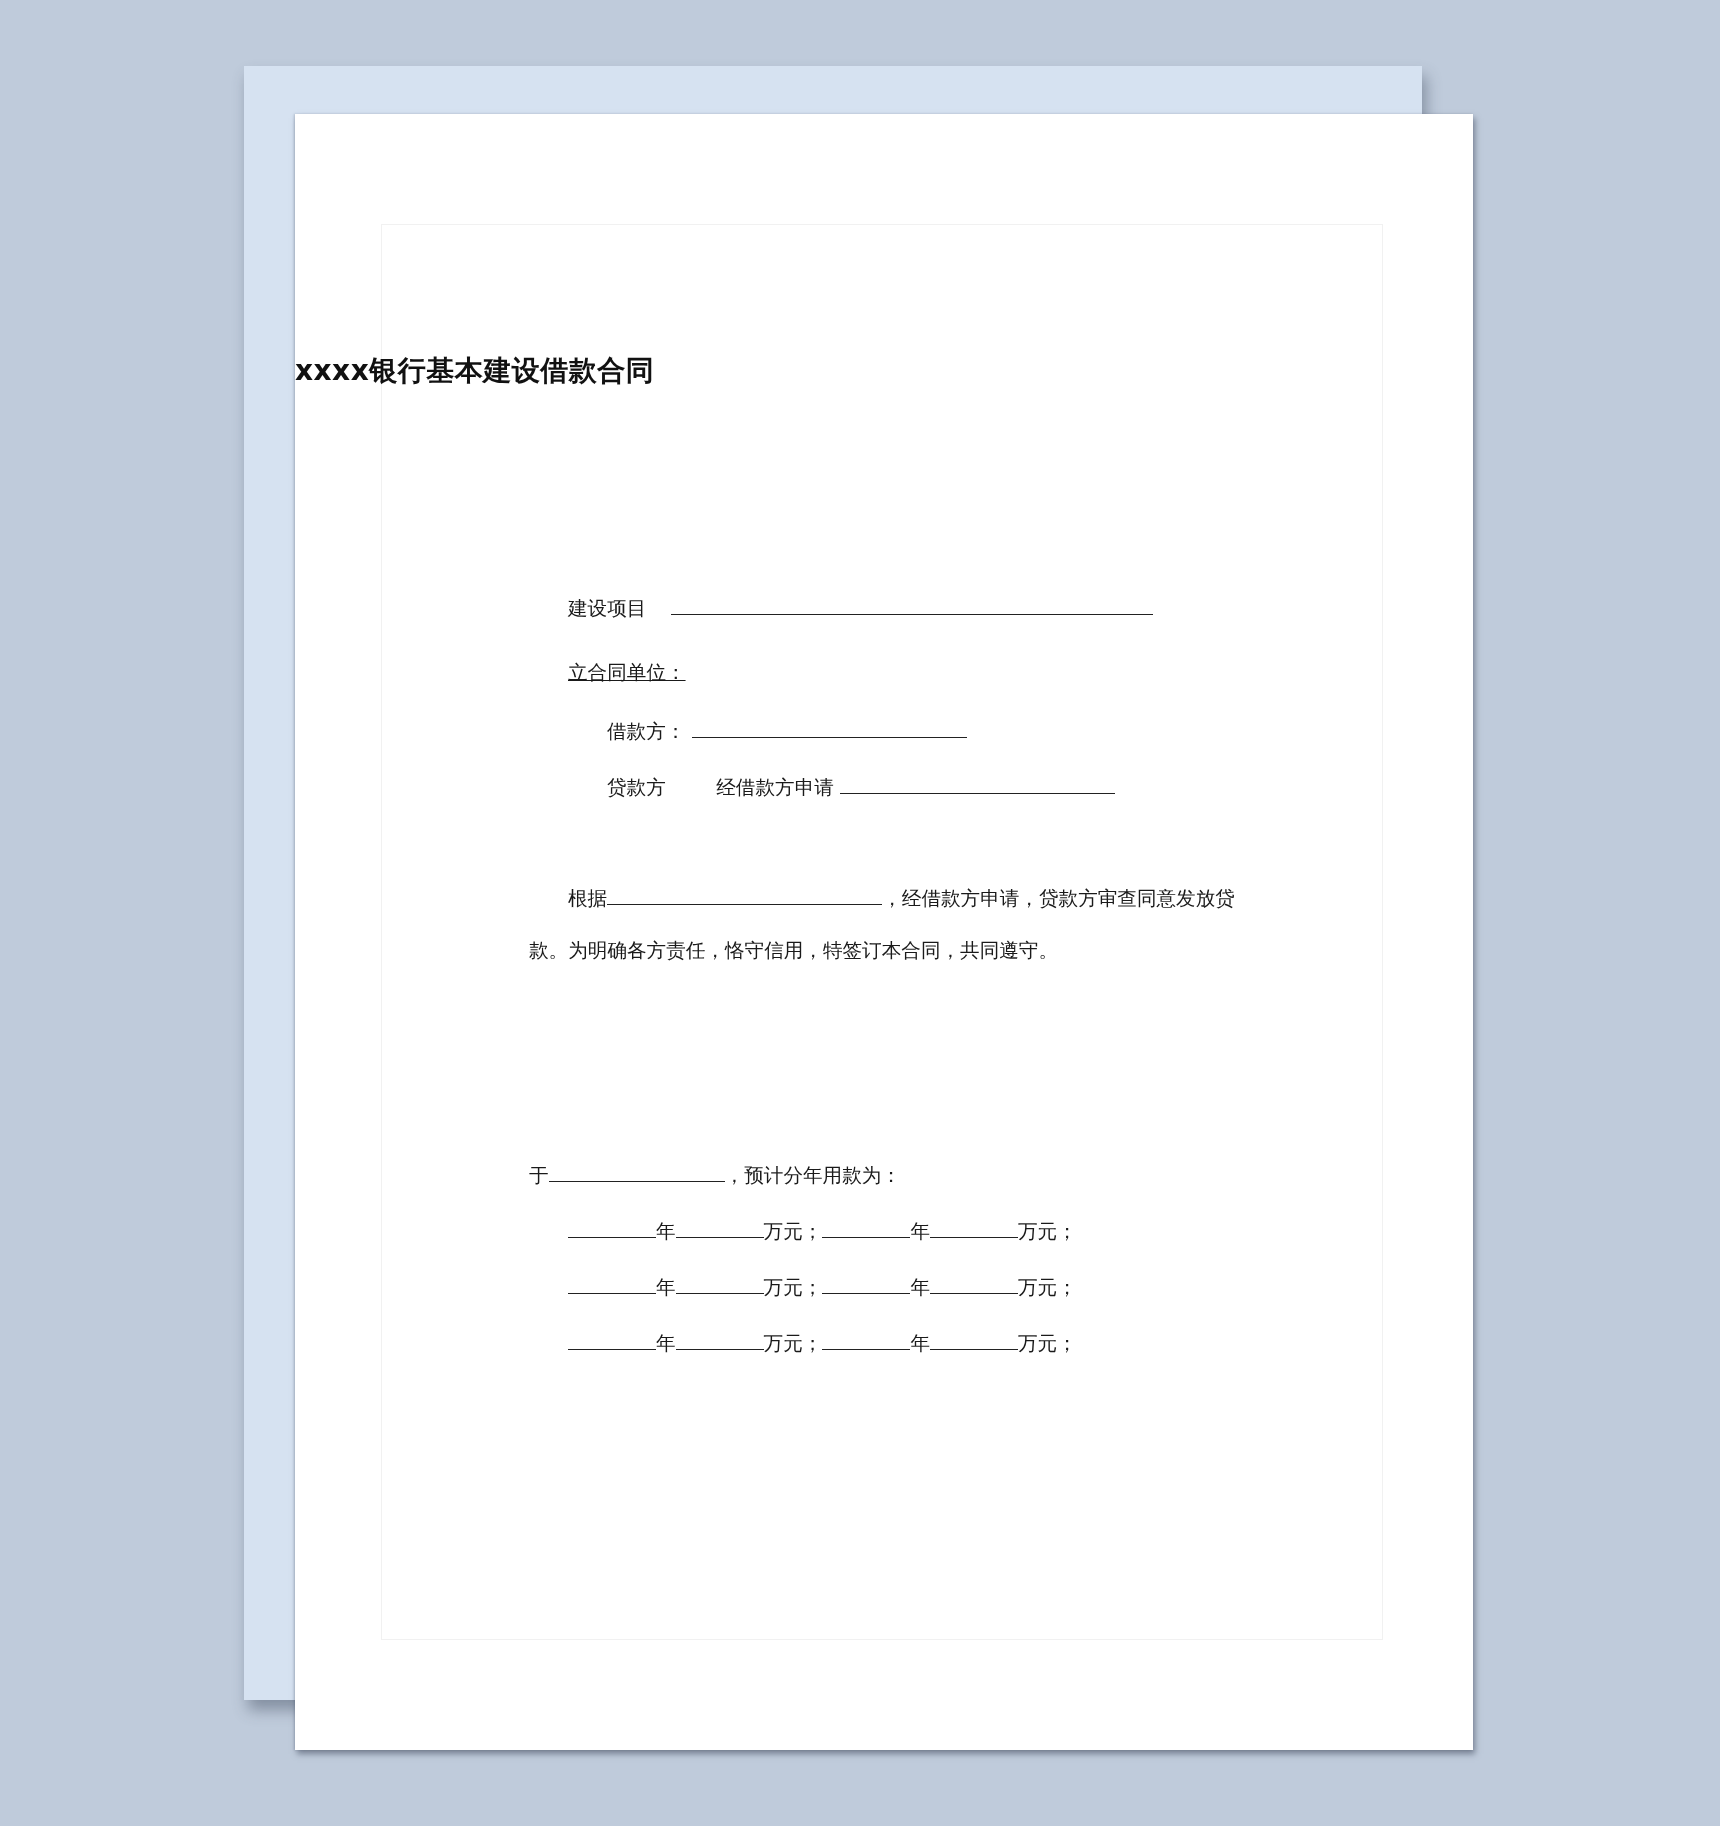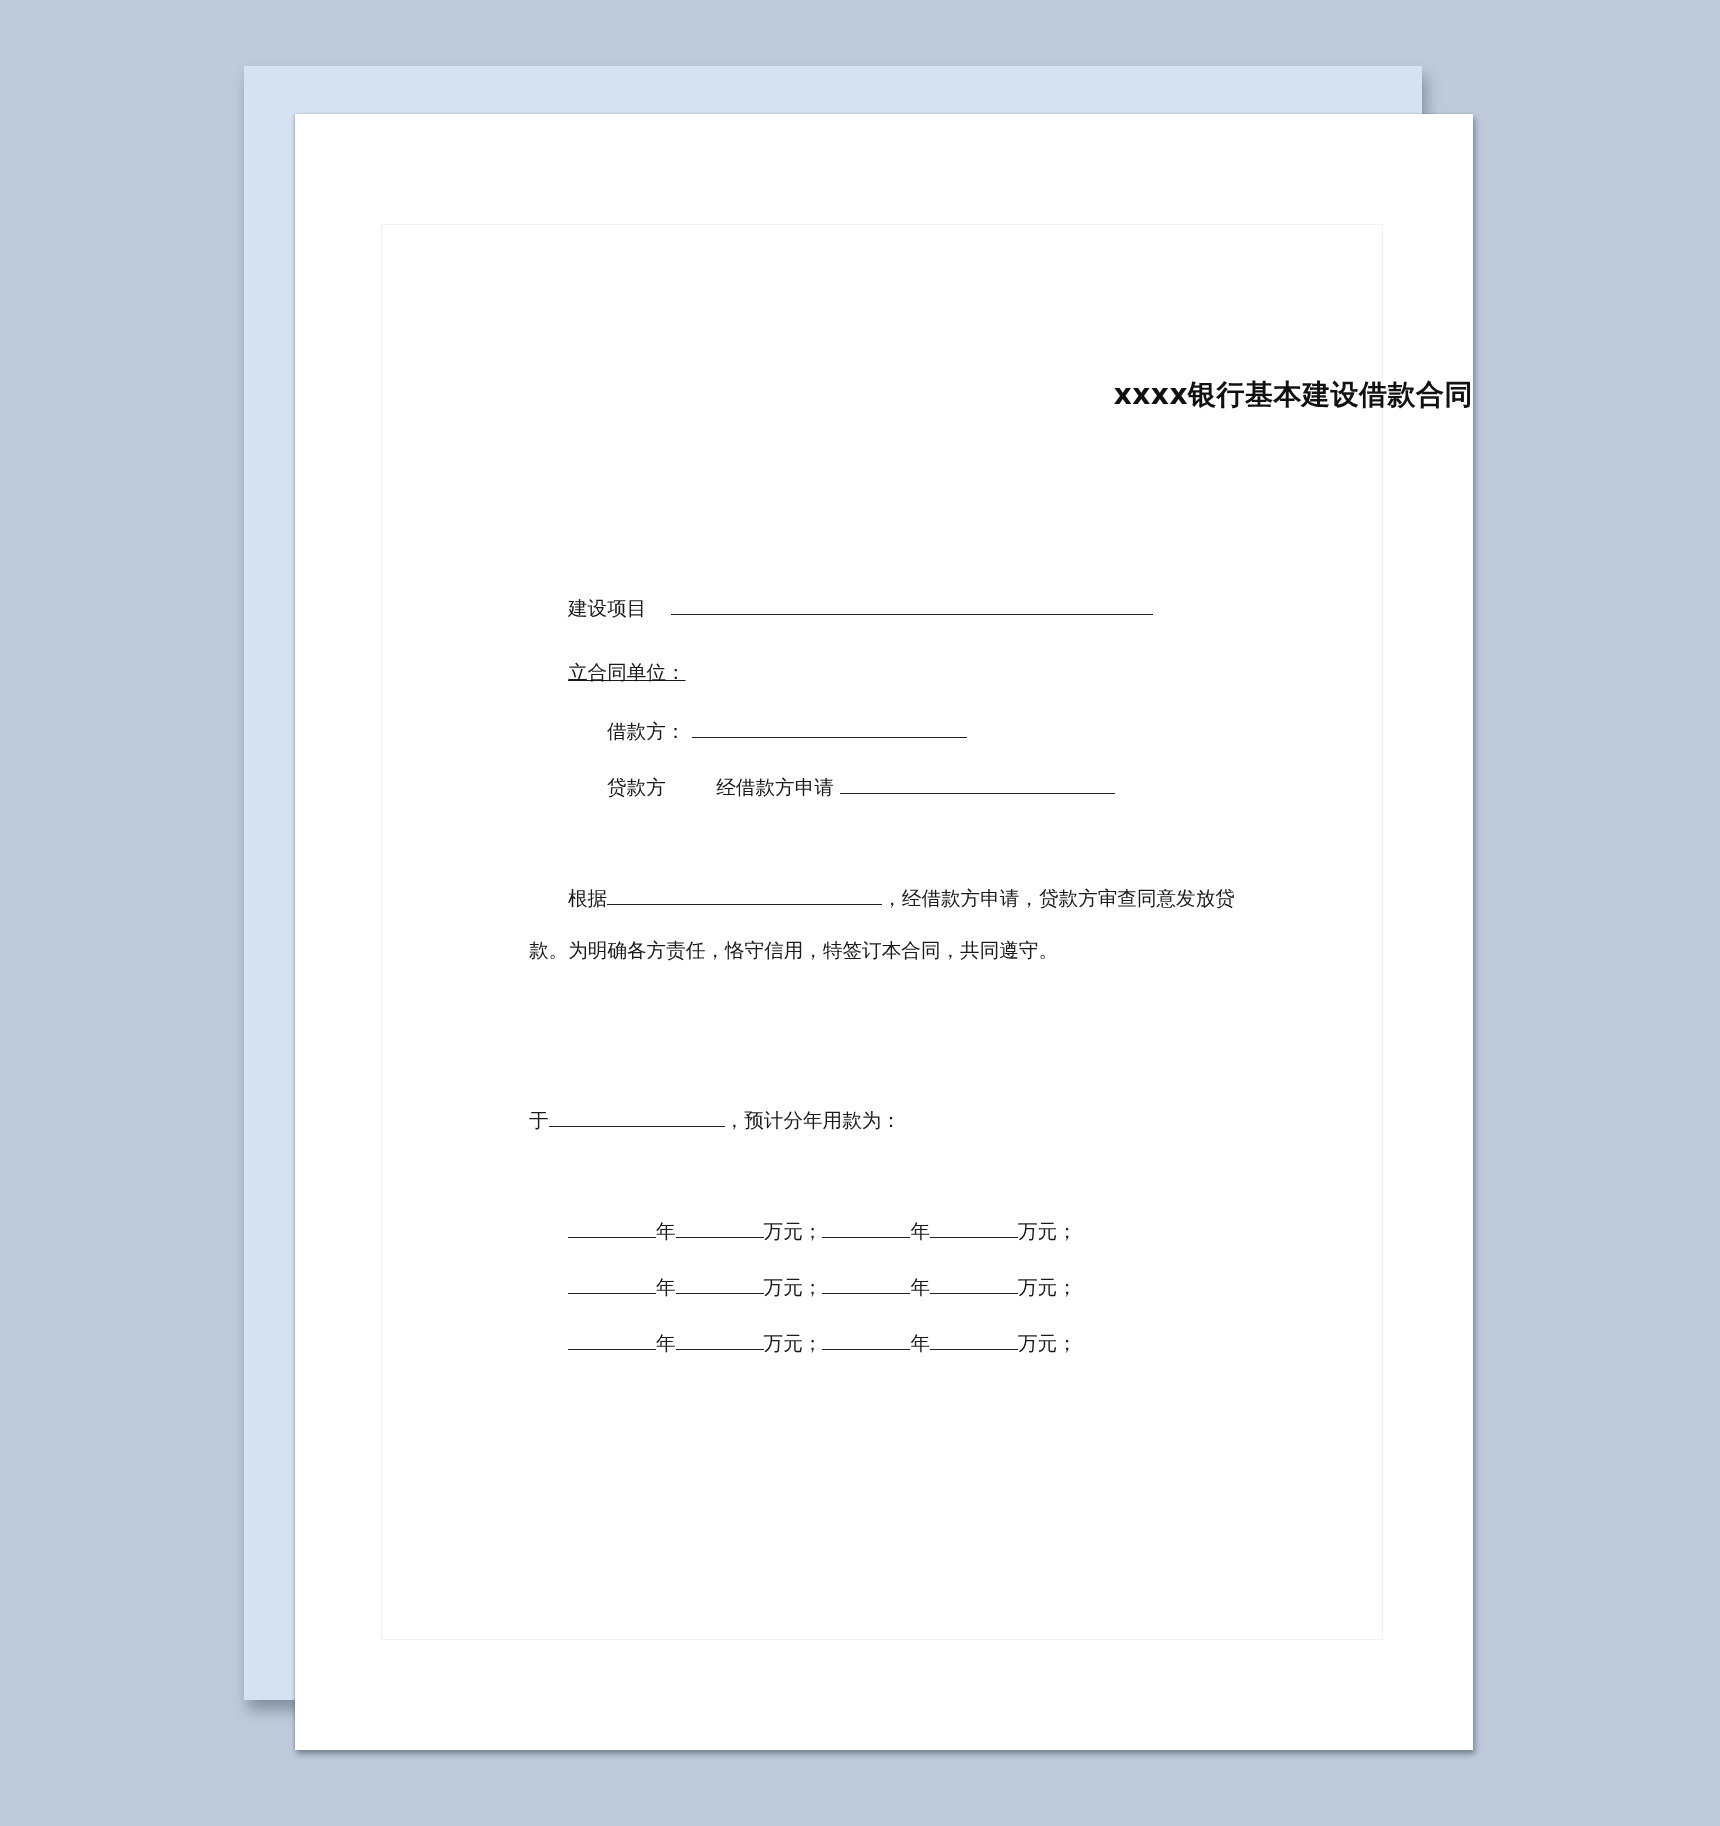--- a/index.html
+++ b/index.html
@@ -34,22 +34,22 @@
     position: absolute;
     font-size: 19.6px;
     color: #1a1a1a;
     white-space: nowrap;
     line-height: 24px;
     letter-spacing: 0;
   }
   .title {
     position: absolute;
     left: 0; width: 1178px;
-    top: 262px;
-    text-align: right;
+    top: 238px;
+    text-align: left;
     font-family: "DejaVu Sans", "Liberation Sans", sans-serif;
     font-weight: bold;
     font-size: 28px;
     color: #111;
     letter-spacing: 0.5px;
   }
   .blank {
     display: inline-block;
     border-bottom: 1.6px solid #222;
     height: 20px;
@@ -85,21 +85,21 @@
     <span class="gap" style="width:38px;"></span>
     <span>经借款方申请</span>
     <span class="blank" style="width:275px;"></span>
   </div>
 
   <div class="line" style="left:234px; top:825px;">款。为明确各方责任，恪守信用，特签订本合同，共同遵守。</div>
   <div class="line" style="left:273px; top:770px;">
     <span>根据</span><span class="blank" style="width:275px;"></span><span>，经借款方申请，贷款方审查同意发放贷</span>
   </div>
 
-  <div class="line" style="left:234px; top:992px;">
+  <div class="line" style="left:234px; top:1047px;">
     <span>于</span><span class="blank" style="width:176px;"></span><span>，预计分年用款为：</span>
   </div>
 
   <div class="line" style="left:273px; top:1103px;">
     <span class="blank" style="width:88px;"></span><span>年</span><span class="blank" style="width:88px;"></span><span>万元；</span><span class="blank" style="width:88px;"></span><span>年</span><span class="blank" style="width:88px;"></span><span>万元；</span>
   </div>
   <div class="line" style="left:273px; top:1159px;">
     <span class="blank" style="width:88px;"></span><span>年</span><span class="blank" style="width:88px;"></span><span>万元；</span><span class="blank" style="width:88px;"></span><span>年</span><span class="blank" style="width:88px;"></span><span>万元；</span>
   </div>
   <div class="line" style="left:273px; top:1215px;">

